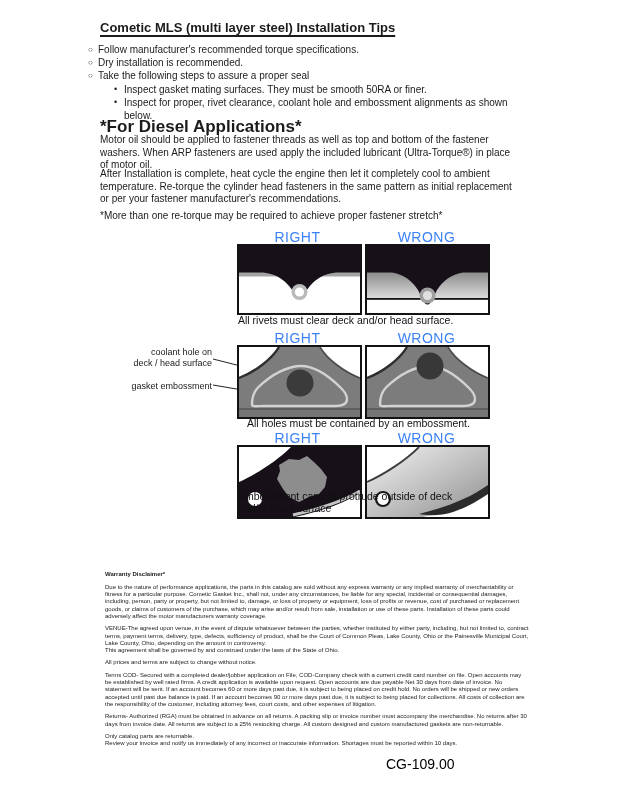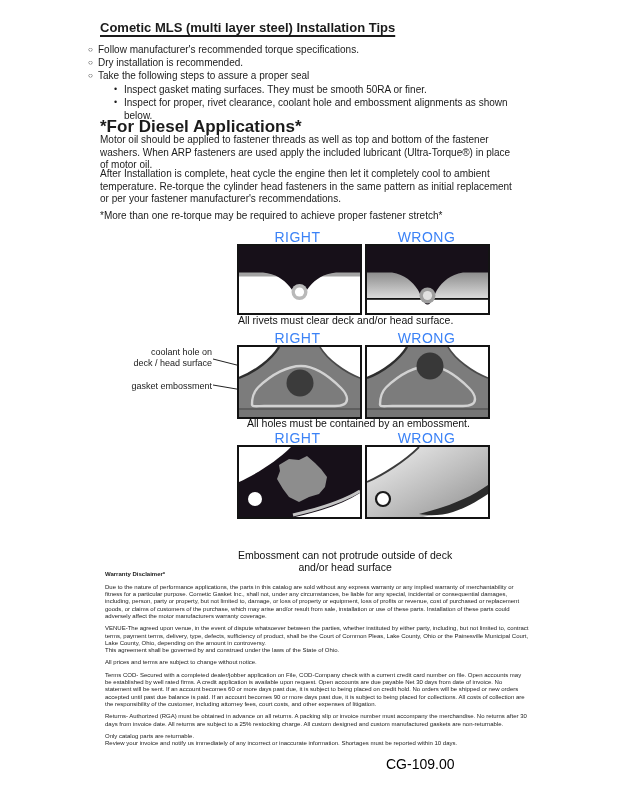--- a/index.html
+++ b/index.html
@@ -151,21 +151,21 @@
       </linearGradient>
     </defs>
     <rect x="0" y="0" width="121" height="70" fill="url(#metalGrad)"></rect>
     <path d="M0,0 H52 C38,14 16,28 0,35 Z" fill="#ffffff"></path>
     <path d="M52,0 C38,14 16,28 0,35" stroke="#3c3c3c" stroke-width="1.8" fill="none"></path>
     <path d="M121,46 V70 H56 C82,64 104,57 121,46 Z" fill="#ffffff"></path>
     <path d="M121,38 C103,51 80,60 52,67 C62,69 75,68.5 86,65 C101,60 112,53 121,47 Z" fill="#2b2b2b"></path>
     <circle cx="16" cy="52" r="7" fill="#ffffff" stroke="#1a1a1a" stroke-width="2.2"></circle>
   </svg>
 
-  <div class="abs caption prewrap" style="left:238px;top:549px;text-align:center;">Embossment can not protrude outside of deck
+  <div class="abs caption prewrap" style="left:238px;top:490px;">Embossment can not protrude outside of deck
 and/or head surface</div>
 
   <div class="abs legal">
     <p class="lg-head">Warranty Disclaimer*</p>
     <p>Due to the nature of performance applications, the parts in this catalog are sold without any express warranty or any implied warranty of merchantability or fitness for a particular purpose.  Cometic Gasket Inc., shall not, under any circumstances, be liable for any special, incidental or consequential damages, including, person, party or property, but not limited to, damage, or loss of property or equipment, loss of profits or revenue, cost of purchased or replacement goods, or claims of customers of the purchase, which may arise and/or result from sale, installation or use of these parts.  Installation of these parts could adversely affect the motor manufacturers warranty coverage.</p>
     <p class="prewrap">VENUE-The agreed upon venue, in the event of dispute whatsoever between the parties, whether instituted by either party, including, but not limited to, contract terms, payment terms, delivery, type, defects, sufficiency of product, shall be the Court of Common Pleas, Lake County, Ohio or the Painesville Municipal Court, Lake County, Ohio, depending on the amount in controversy.
 This agreement shall be governed by and construed under the laws of the State of Ohio.</p>
     <p>All prices and terms are subject to change without notice.</p>
     <p>Terms COD- Secured with a completed dealer/jobber application on File, COD-Company check with a current credit card number on file.  Open accounts may be established by well rated firms.  A credit application is available upon request.  Open accounts are due payable Net 30 days from date of invoice.  No statement will be sent.  If an account becomes 60 or more days past due, it is subject to being placed on credit hold.  No orders will be shipped or new orders accepted until past due balance is paid.  If an account becomes 90 or more days past due, it is subject to being placed for collections.  All costs of collection are the responsibility of the customer, including attorney fees, court costs, and other expenses of litigation.</p>
     <p>Returns- Authorized (RGA) must be obtained in advance on all returns.  A packing slip or invoice number must accompany the merchandise.  No returns after 30 days from invoice date.  All returns are subject to a 25% restocking charge.  All custom designed and custom manufactured gaskets are non-returnable.</p>

